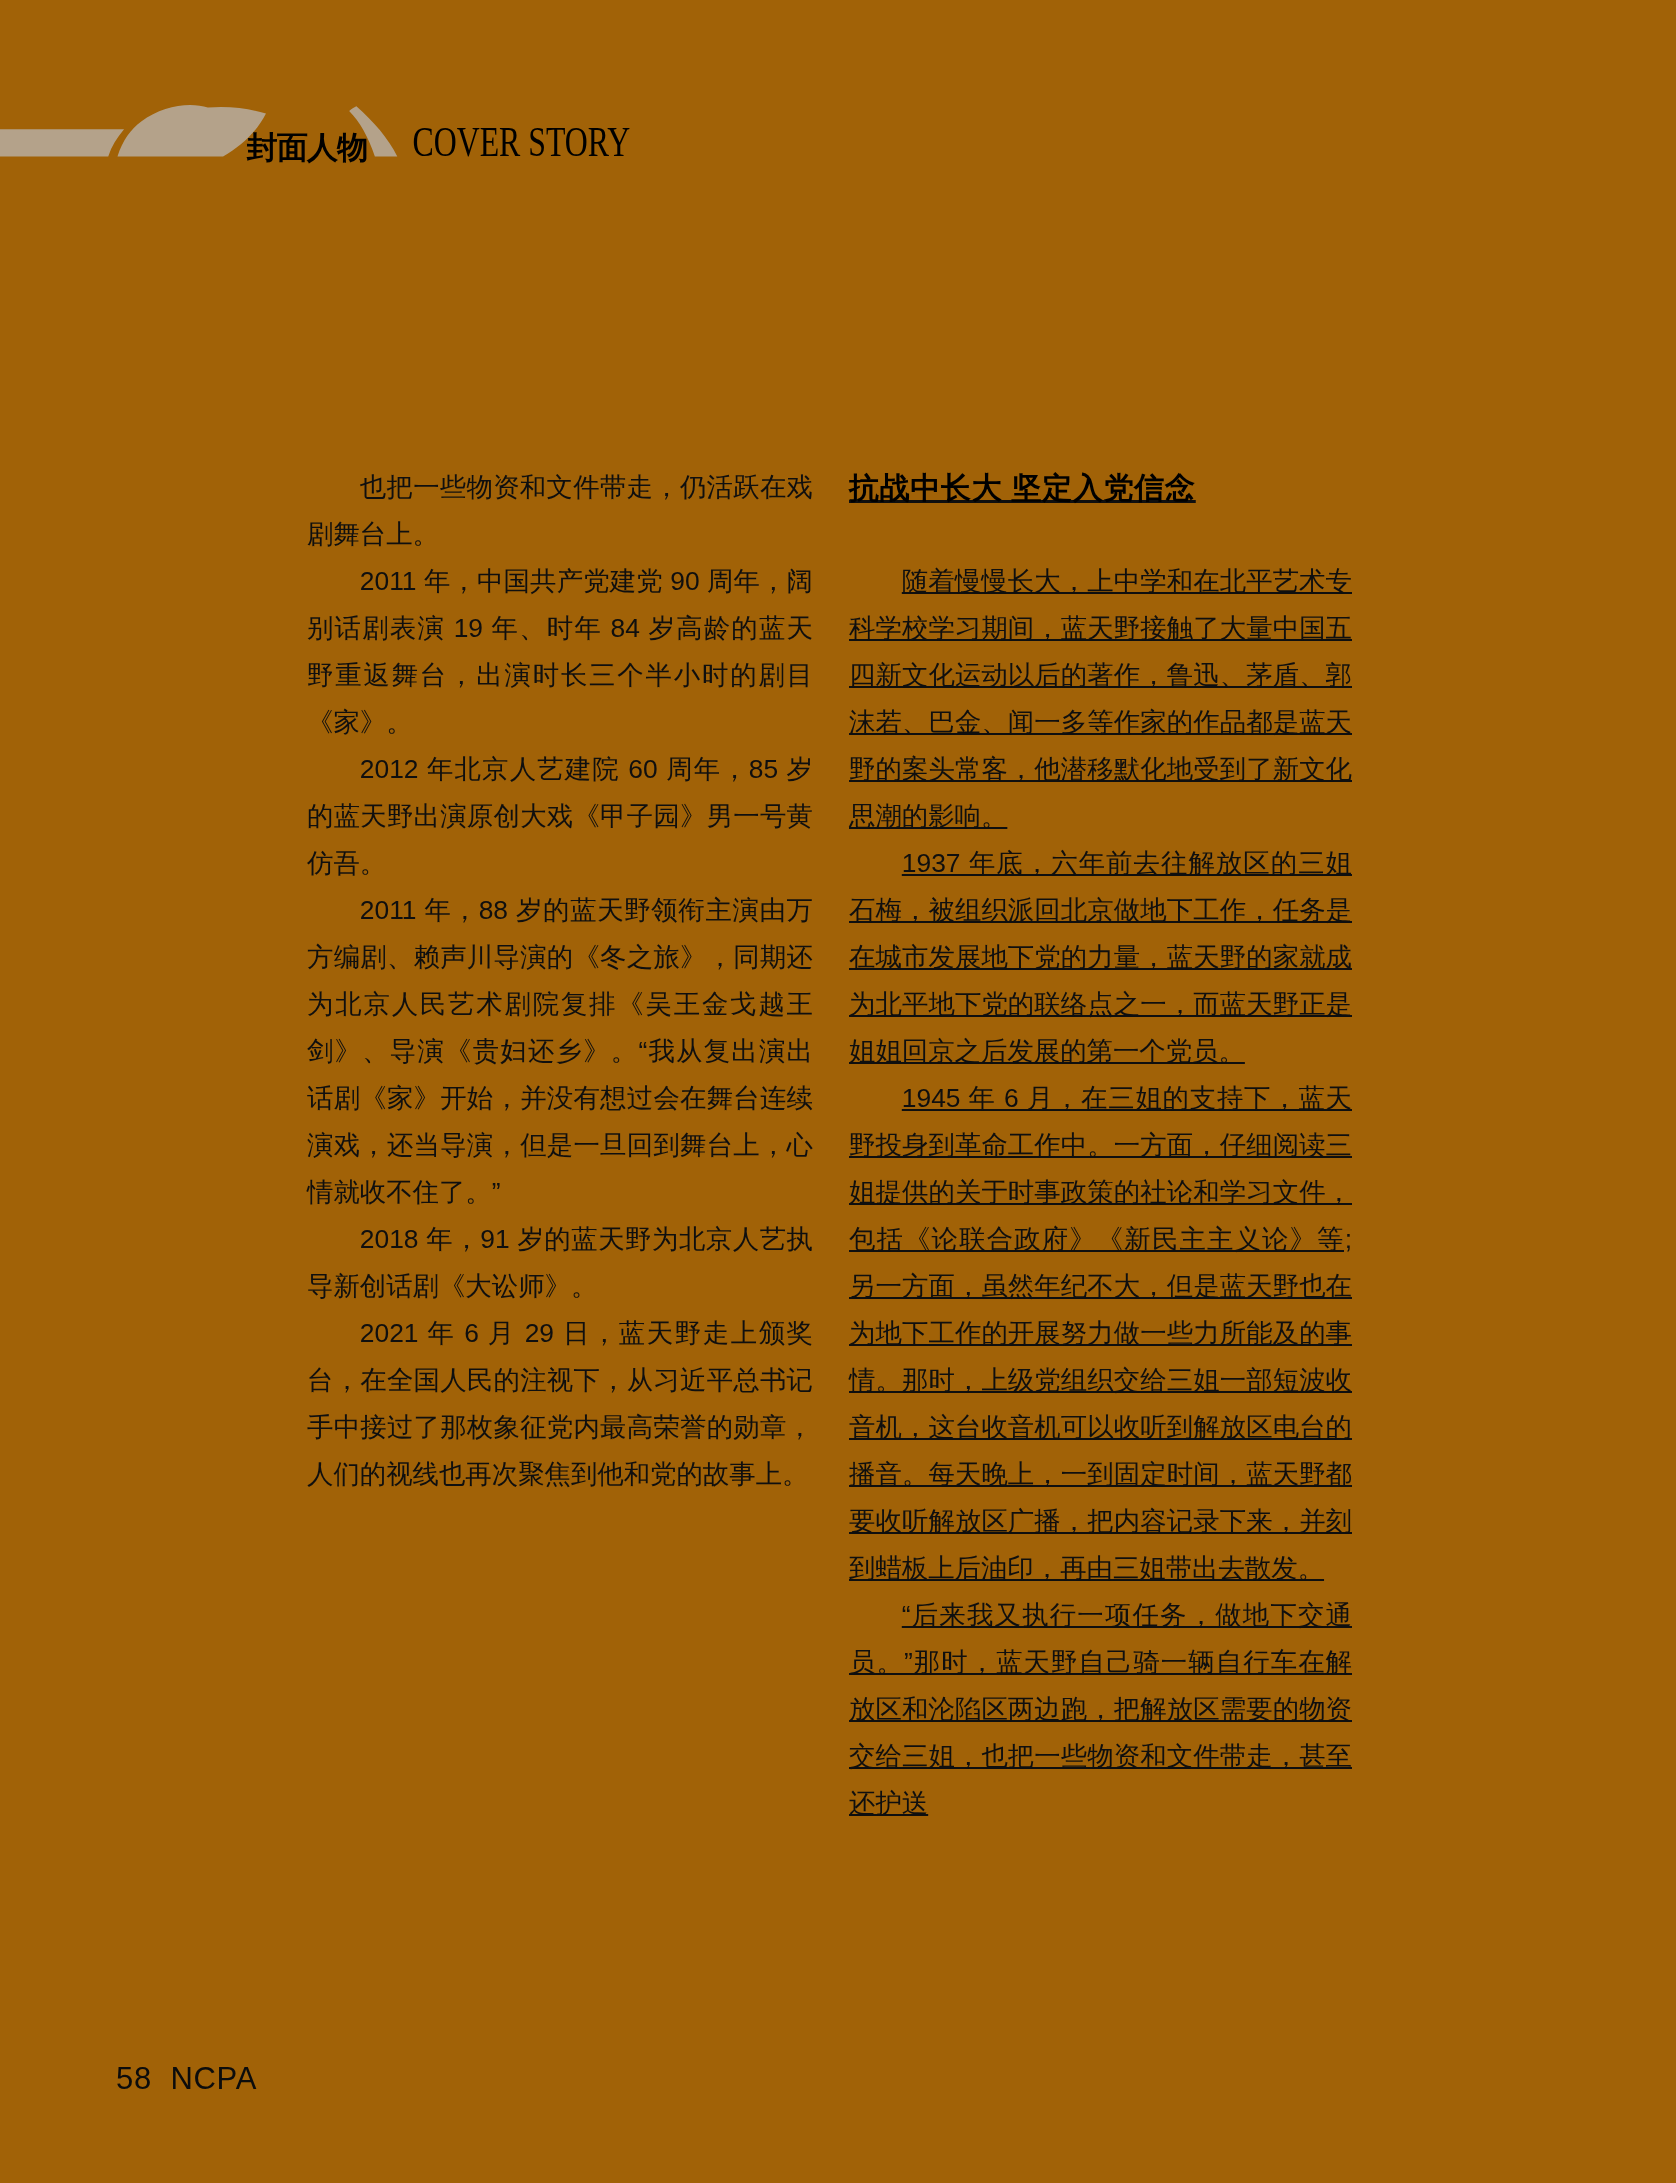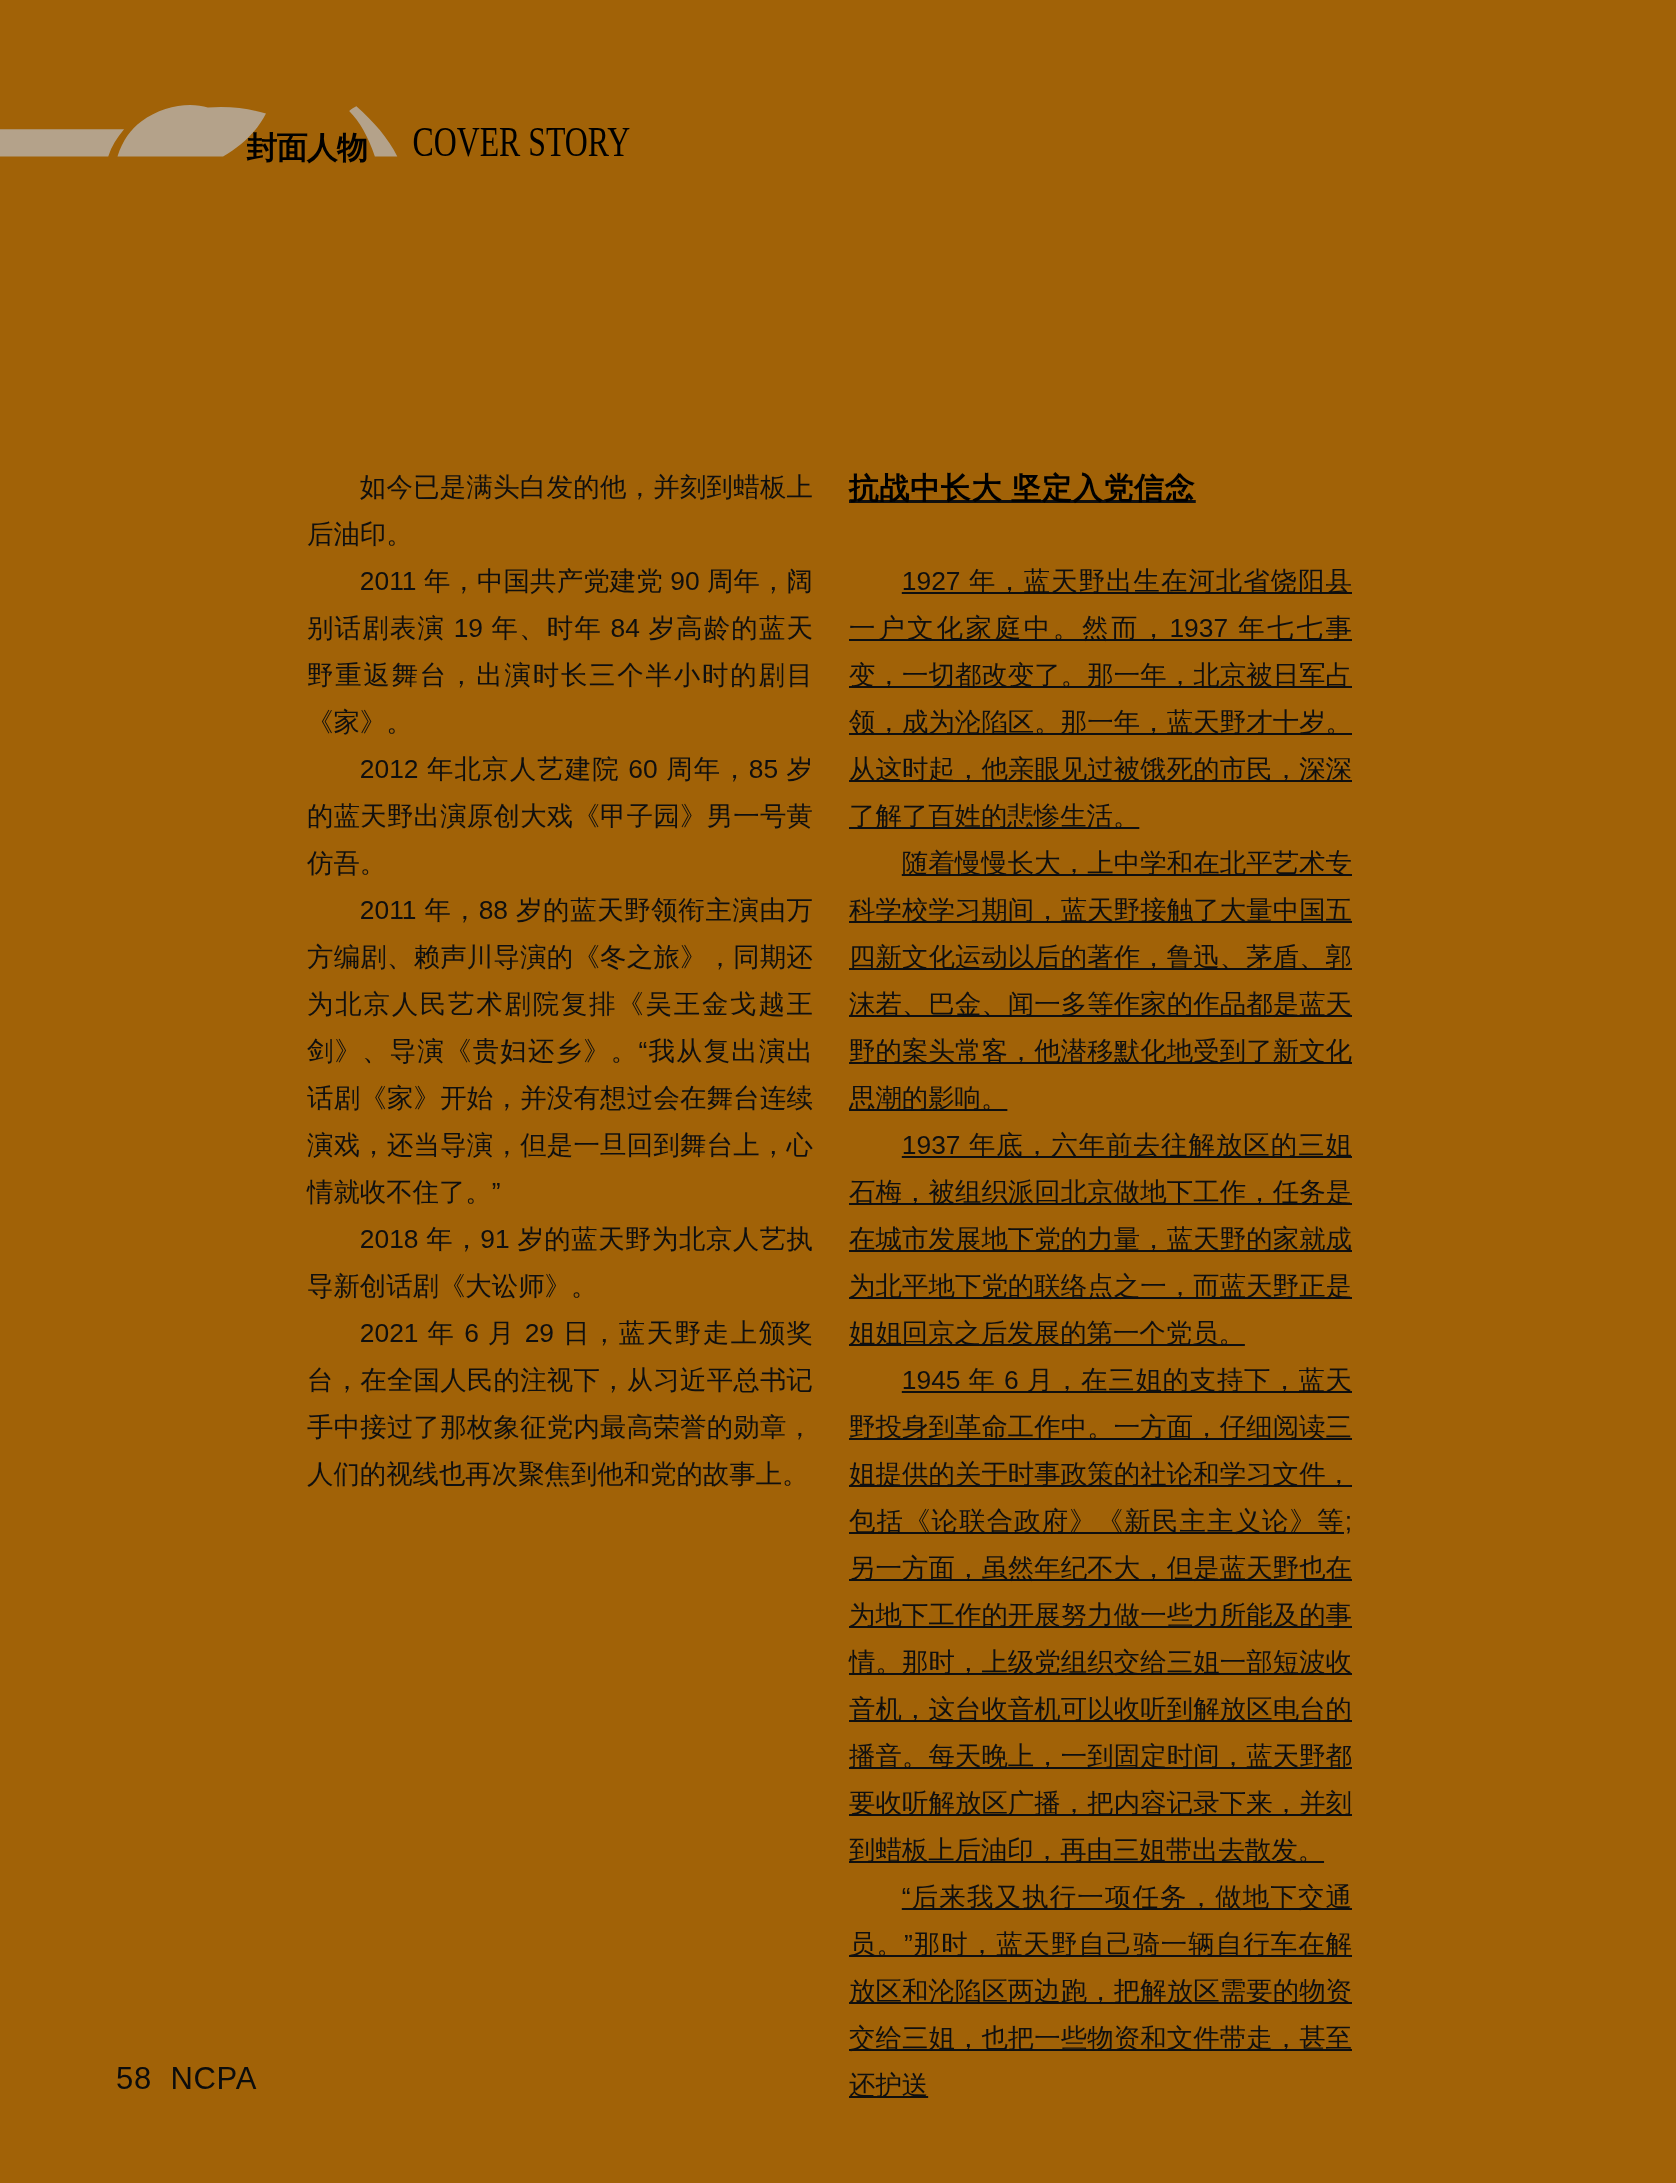--- a/index.html
+++ b/index.html
@@ -92,31 +92,30 @@
     <svg width="693" height="198" viewBox="0 0 1050 300" xmlns="http://www.w3.org/2000/svg">
       <path d="M0,196 L188,196 C177,209 169,222 164,237 L0,237 Z" fill="#b4a28a"></path>
       <path d="M178,237 C186,212 198,196 214,184 C246,160 288,154 315,163 C348,160 380,165 403,172 C389,200 365,222 338,237 Z" fill="#b4a28a"></path>
       <path d="M540,161 C566,184 588,209 602,237 L568,237 C558,207 545,184 529,168 C533,165 536,163 540,161 Z" fill="#b4a28a"></path>
       <text class="title-zh" x="374" y="239" textLength="184" lengthAdjust="spacing">封面人物</text>
       <text class="title-en" x="625" y="237" textLength="330" lengthAdjust="spacingAndGlyphs">COVER STORY</text>
     </svg>
   </div>
 
   <section class="column column-left">
-    <p>如今已是满头白发的他，并刻到蜡板上后油印。</p>
+    <p>也把一些物资和文件带走，仍活跃在戏剧舞台上。</p>
     <p>2011 年，中国共产党建党 90 周年，阔别话剧表演 19 年、时年 84 岁高龄的蓝天野重返舞台，出演时长三个半小时的剧目《家》。</p>
     <p>2012 年北京人艺建院 60 周年，85 岁的蓝天野出演原创大戏《甲子园》男一号黄仿吾。</p>
     <p>2011 年，88 岁的蓝天野领衔主演由万方编剧、赖声川导演的《冬之旅》，同期还为北京人民艺术剧院复排《吴王金戈越王剑》、导演《贵妇还乡》。“我从复出演出话剧《家》开始，并没有想过会在舞台连续演戏，还当导演，但是一旦回到舞台上，心情就收不住了。”</p>
     <p>2018 年，91 岁的蓝天野为北京人艺执导新创话剧《大讼师》。</p>
     <p>2021 年 6 月 29 日，蓝天野走上颁奖台，在全国人民的注视下，从习近平总书记手中接过了那枚象征党内最高荣誉的勋章，人们的视线也再次聚焦到他和党的故事上。</p>
   </section>
 
   <section class="column column-right">
     <h2 class="column-heading">抗战中长大 坚定入党信念</h2>
-    <p>1927 年，蓝天野出生在河北省饶阳县一户文化家庭中。然而，1937 年七七事变，一切都改变了。那一年，北京被日军占领，成为沦陷区。那一年，蓝天野才十岁。从这时起，他亲眼见过被饿死的市民，深深了解了百姓的悲惨生活。</p>
     <p>随着慢慢长大，上中学和在北平艺术专科学校学习期间，蓝天野接触了大量中国五四新文化运动以后的著作，鲁迅、茅盾、郭沫若、巴金、闻一多等作家的作品都是蓝天野的案头常客，他潜移默化地受到了新文化思潮的影响。</p>
     <p>1937 年底，六年前去往解放区的三姐石梅，被组织派回北京做地下工作，任务是在城市发展地下党的力量，蓝天野的家就成为北平地下党的联络点之一，而蓝天野正是姐姐回京之后发展的第一个党员。</p>
     <p>1945 年 6 月，在三姐的支持下，蓝天野投身到革命工作中。一方面，仔细阅读三姐提供的关于时事政策的社论和学习文件，包括《论联合政府》《新民主主义论》等;另一方面，虽然年纪不大，但是蓝天野也在为地下工作的开展努力做一些力所能及的事情。那时，上级党组织交给三姐一部短波收音机，这台收音机可以收听到解放区电台的播音。每天晚上，一到固定时间，蓝天野都要收听解放区广播，把内容记录下来，并刻到蜡板上后油印，再由三姐带出去散发。</p>
     <p>“后来我又执行一项任务，做地下交通员。”那时，蓝天野自己骑一辆自行车在解放区和沦陷区两边跑，把解放区需要的物资交给三姐，也把一些物资和文件带走，甚至还护送</p>
   </section>
 
   <footer class="page-footer">
     <span>58</span>
     <span>NCPA</span>
   </footer>

